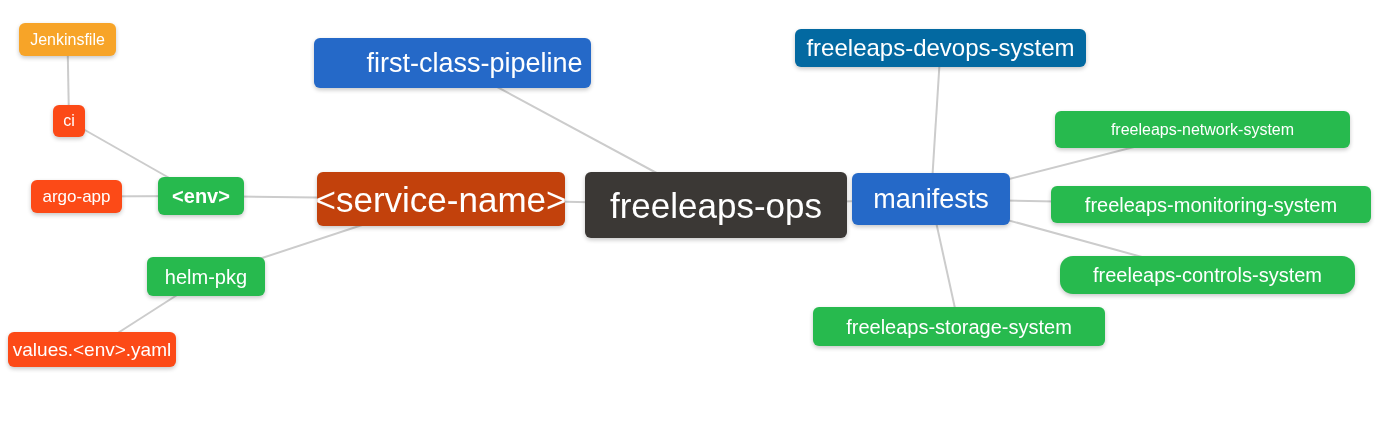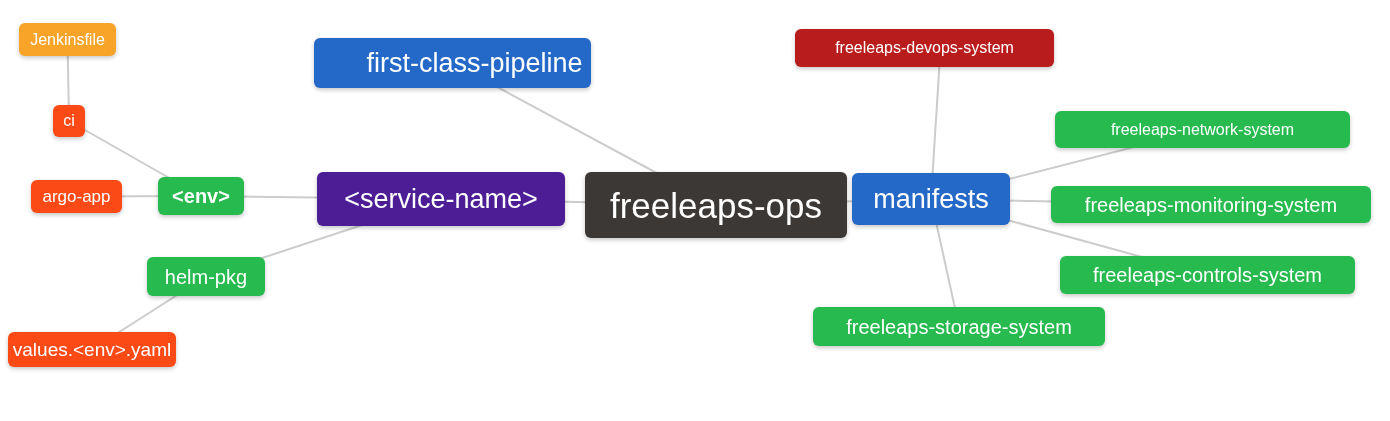--- a/index.html
+++ b/index.html
@@ -52,27 +52,27 @@
       <line x1="206" y1="276.5" x2="92" y2="349.5" stroke="#cccccc" stroke-width="2"></line>
       <line x1="931" y1="199" x2="940.5" y2="48" stroke="#cccccc" stroke-width="2"></line>
       <line x1="931" y1="199" x2="1202.5" y2="129.5" stroke="#cccccc" stroke-width="2"></line>
       <line x1="931" y1="199" x2="1211" y2="204.5" stroke="#cccccc" stroke-width="2"></line>
       <line x1="931" y1="199" x2="1207.5" y2="275" stroke="#cccccc" stroke-width="2"></line>
       <line x1="931" y1="199" x2="959" y2="326.5" stroke="#cccccc" stroke-width="2"></line>
     </svg>
   <div id="node-layer">
       <div class="node" style="left: 585px; top: 172px; width: 262px; height: 66px; font-size: 35px; background: rgb(59, 56, 53);">freeleaps-ops</div>
       <div class="node" style="left: 314px; top: 38px; width: 277px; height: 50px; font-size: 27px; background: rgb(37, 105, 200); padding-left: 44px;">first-class-pipeline</div>
-      <div class="node" style="left: 317px; top: 172px; width: 248px; height: 54px; font-size: 27px; background: #4c1d95;">&lt;service-name&gt;</div>
+      <div class="node" style="left: 317px; top: 172px; width: 248px; height: 54px; font-size: 35px; background: #c2410c;">&lt;service-name&gt;</div>
       <div class="node" style="left: 852px; top: 173px; width: 158px; height: 52px; font-size: 27px; background: rgb(37, 105, 200);">manifests</div>
       <div class="node" style="left: 158px; top: 177px; width: 86px; height: 38px; font-size: 20px; background: rgb(39, 186, 78); font-weight: bold;">&lt;env&gt;</div>
       <div class="node" style="left: 147px; top: 257px; width: 118px; height: 39px; font-size: 20px; background: rgb(39, 186, 78);">helm-pkg</div>
       <div class="node" style="left: 53px; top: 105px; width: 32px; height: 32px; font-size: 16px; background: rgb(252, 74, 23);">ci</div>
       <div class="node" style="left: 31px; top: 180px; width: 91px; height: 33px; font-size: 17px; background: rgb(252, 74, 23);">argo-app</div>
       <div class="node" style="left: 19px; top: 23px; width: 97px; height: 33px; font-size: 16px; background: rgb(247, 164, 40);">Jenkinsfile</div>
       <div class="node" style="left: 8px; top: 332px; width: 168px; height: 35px; font-size: 19px; background: rgb(252, 74, 23);">values.&lt;env&gt;.yaml</div>
-      <div class="node" style="left: 795px; top: 29px; width: 259px; height: 38px; font-size: 16px; background: #b91c1c;">freeleaps-devops-system</div>
+      <div class="node" style="left: 795px; top: 29px; width: 291px; height: 38px; font-size: 24px; background: #0369a1;">freeleaps-devops-system</div>
       <div class="node" style="left: 1055px; top: 111px; width: 295px; height: 37px; font-size: 16px; background: rgb(39, 186, 78);">freeleaps-network-system</div>
       <div class="node" style="left: 1051px; top: 186px; width: 320px; height: 37px; font-size: 20px; background: rgb(39, 186, 78);">freeleaps-monitoring-system</div>
-      <div class="node" style="left: 1060px; top: 256px; width: 295px; height: 38px; font-size: 20px; background: rgb(39, 186, 78);">freeleaps-controls-system</div>
+      <div class="node" style="left: 1060px; top: 256px; width: 295px; height: 38px; font-size: 20px; background: rgb(39, 186, 78); border-radius: 13px;">freeleaps-controls-system</div>
       <div class="node" style="left: 813px; top: 307px; width: 292px; height: 39px; font-size: 20px; background: rgb(39, 186, 78); text-align: right;">freeleaps-storage-system</div>
     </div>
 </div>
 
 </body></html>

